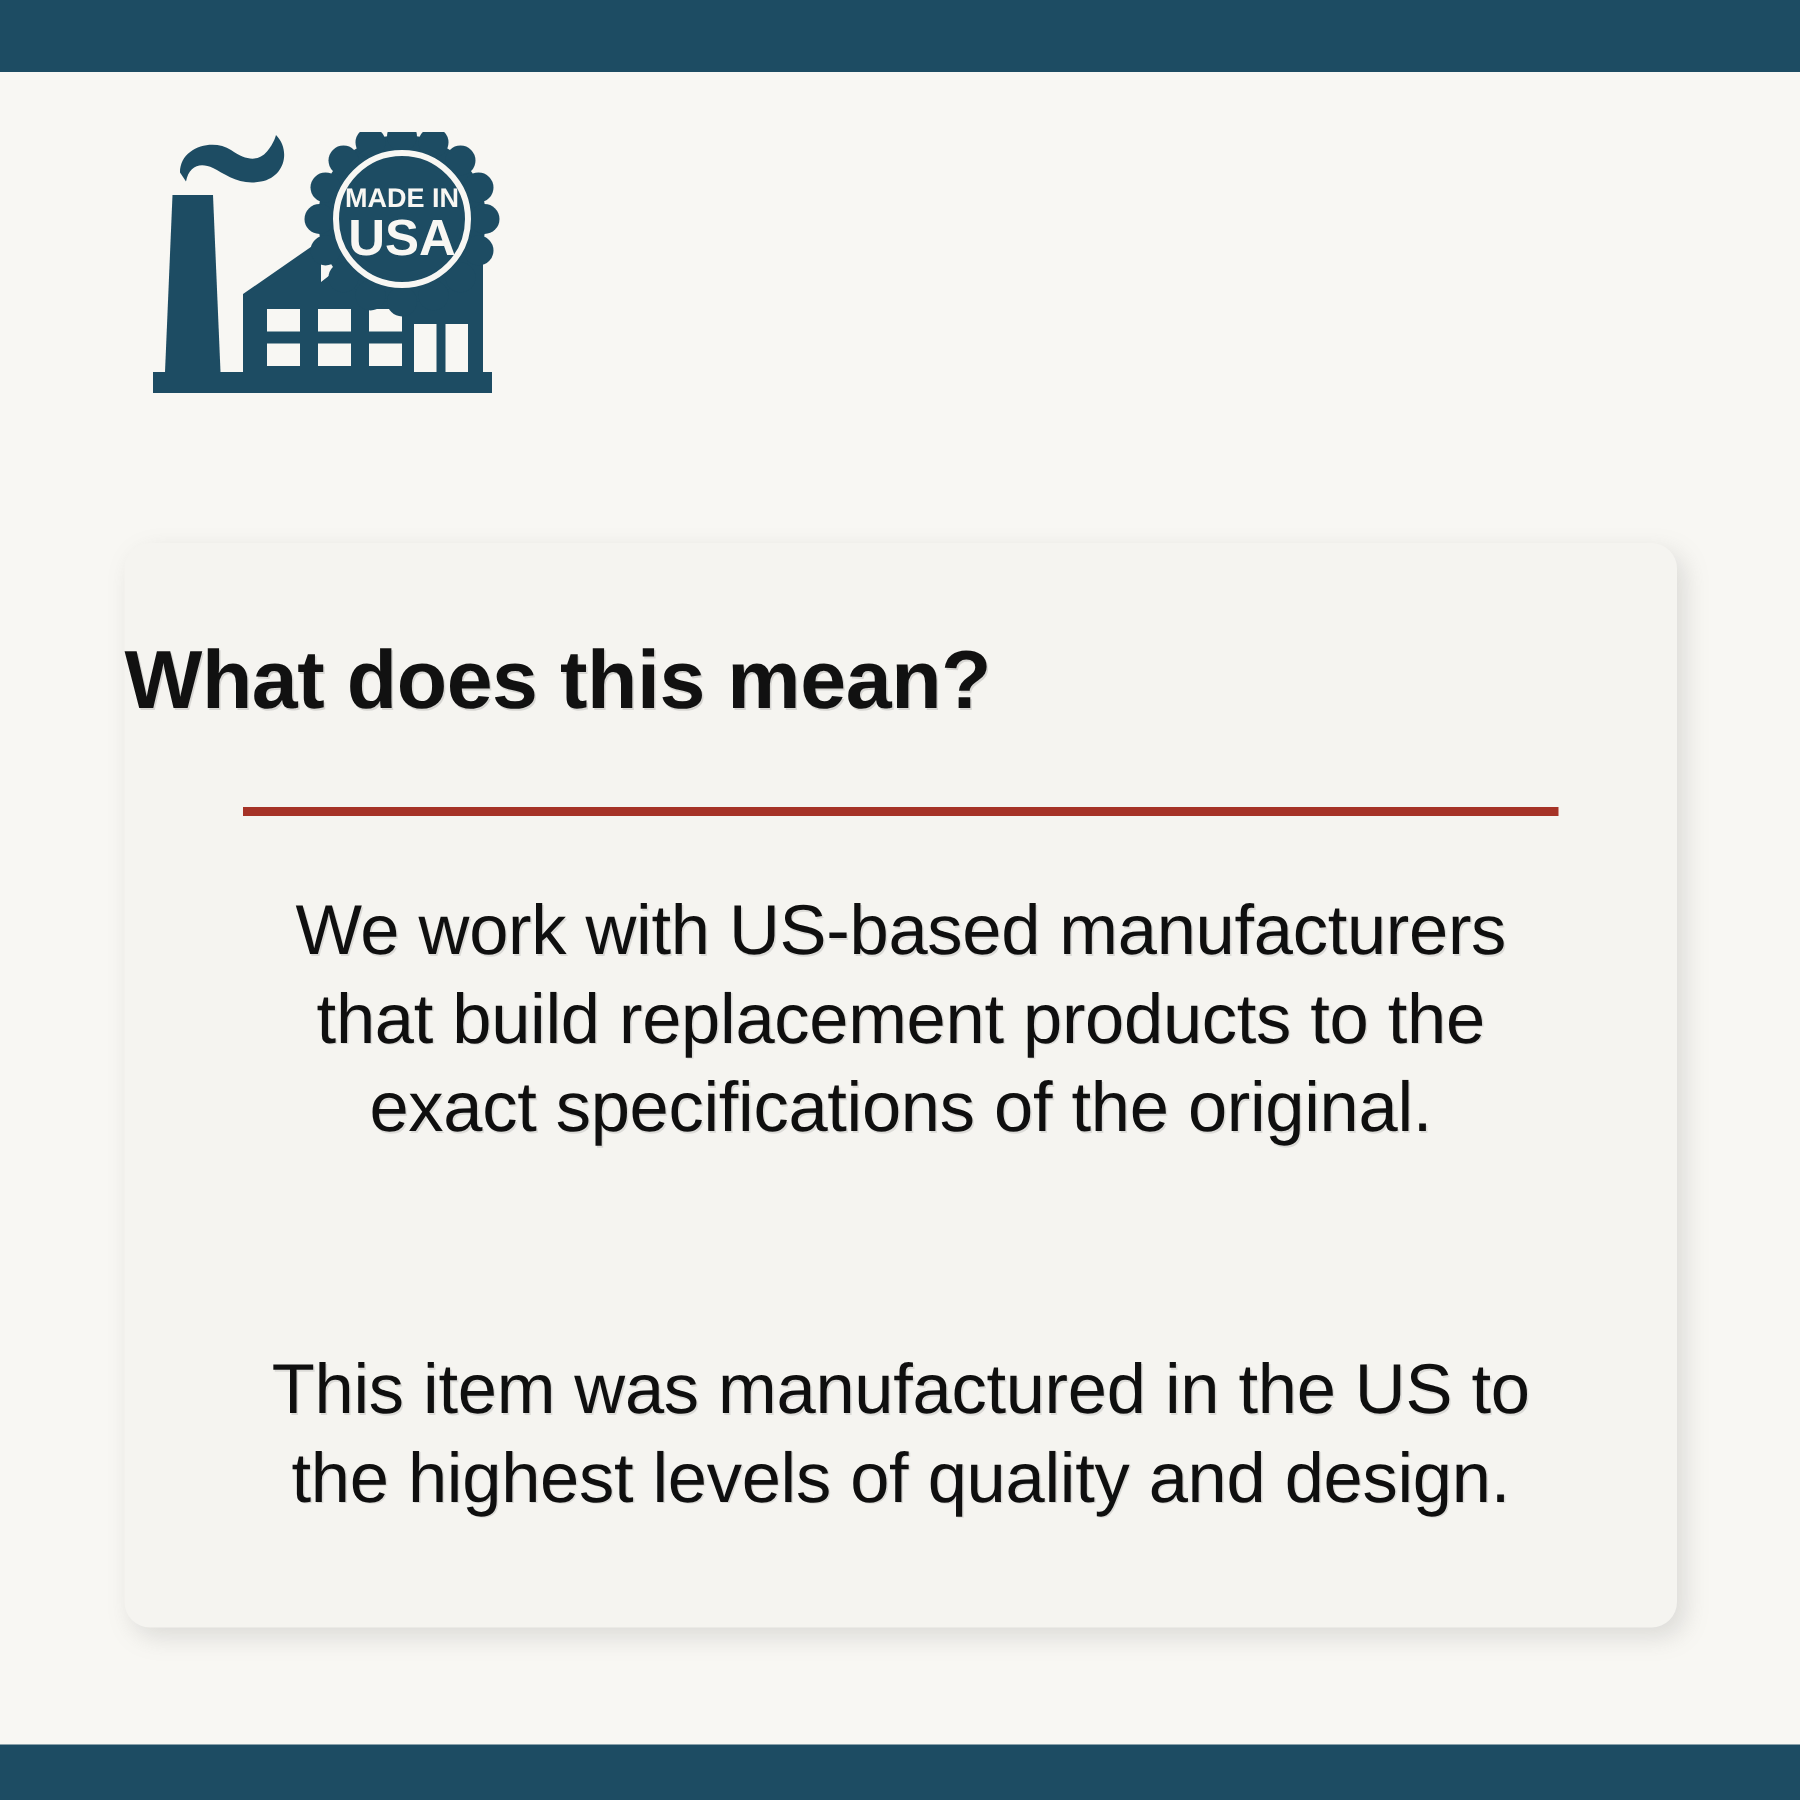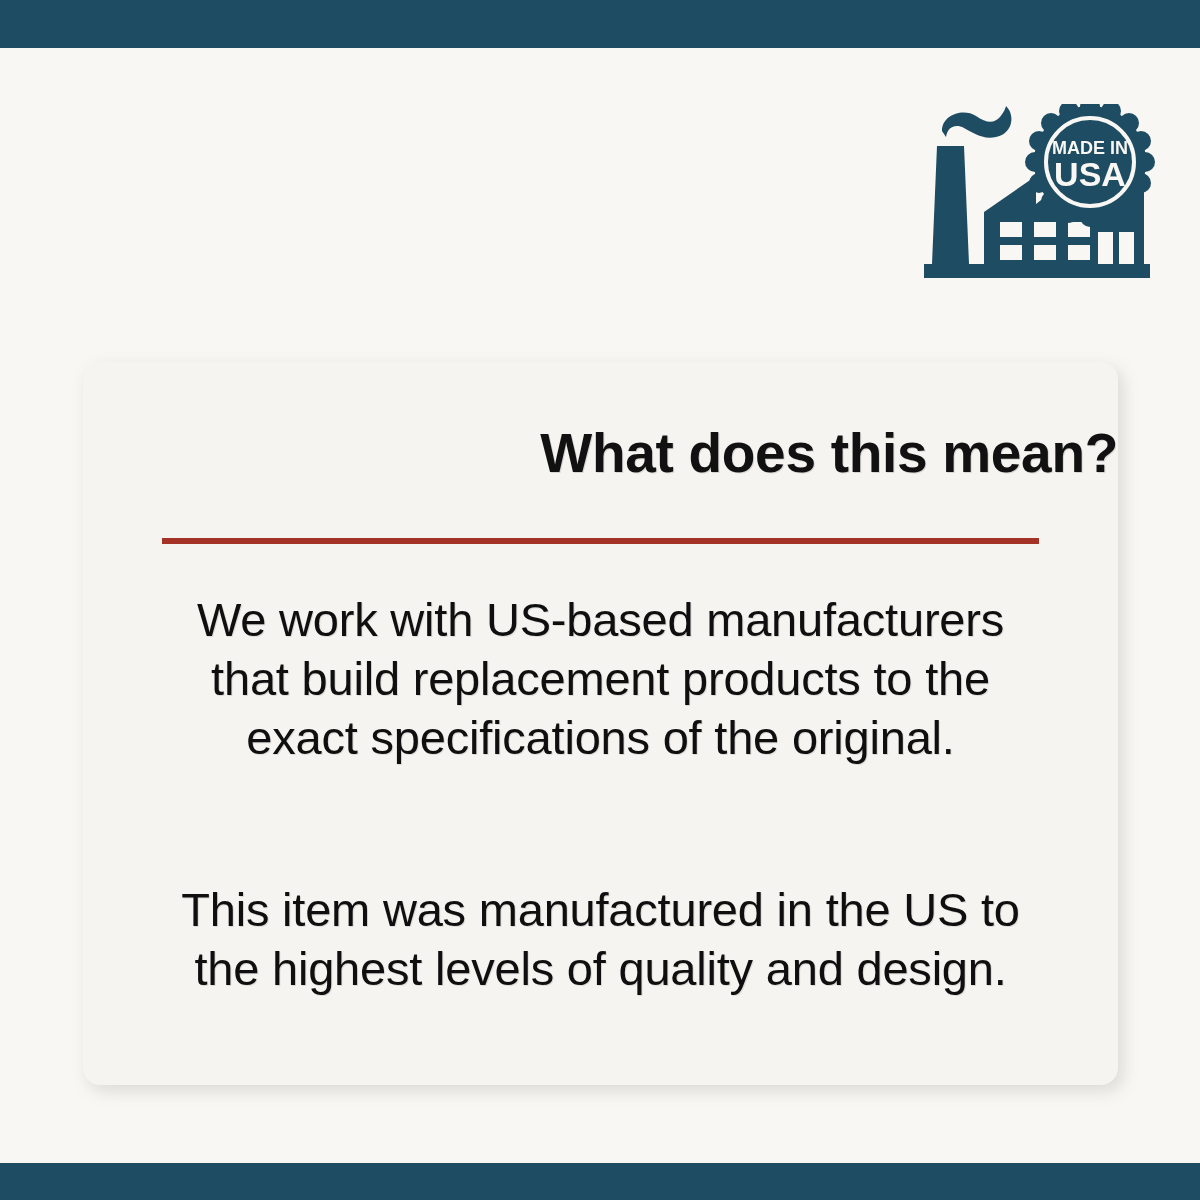--- a/index.html
+++ b/index.html
@@ -32,28 +32,27 @@
     top: 48px;
     left: 0;
     width: 1200px;
     height: 1115px;
     background: #f8f7f3;
   }
 
   
   .header {
     position: absolute;
-    top: 52px;
+    top: 36px;
     left: 98px;
     width: 1060px;
     height: 185px;
     display: flex;
     align-items: center;
     gap: 38px;
-    justify-content: flex-end;
   }
 
   .factory-icon {
     width: 238px;
     height: 178px;
     flex: 0 0 auto;
     display: block;
   }
 
   .headline {
@@ -79,21 +78,21 @@
     background: #f5f4f0;
     border-radius: 17px;
     box-shadow: 5px 6px 16px rgba(120,120,120,0.22);
   }
 
   .card-title {
     position: absolute;
     top: 62px;
     left: 0;
     width: 100%;
-    text-align: right;
+    text-align: left;
     color: #111111;
     font-family: "Liberation Sans Narrow", "Liberation Sans", sans-serif;
     font-weight: bold;
     font-size: 55px;
     line-height: 58px;
     letter-spacing: -0.3px;
     text-shadow: 1px 1px 0 rgba(60,60,60,0.16);
   }
 
   .divider {
@@ -112,21 +111,21 @@
     text-align: center;
     color: #0f0f0f;
     font-family: Liberation Sans, sans-serif;
     font-size: 47px;
     line-height: 59px;
     letter-spacing: -0.2px;
     text-shadow: 1px 1px 0 rgba(70,70,70,0.14);
     white-space: pre-line;
   }
   .body-block.p1 { top: 228px; }
-  .body-block.p2 { top: 518px; }
+  .body-block.p2 { top: 534px; }
 </style>
 </head>
 <body>
 
 <div class="bar bar-top"></div>
 
 <div class="page">
 
   <div class="header">
 

